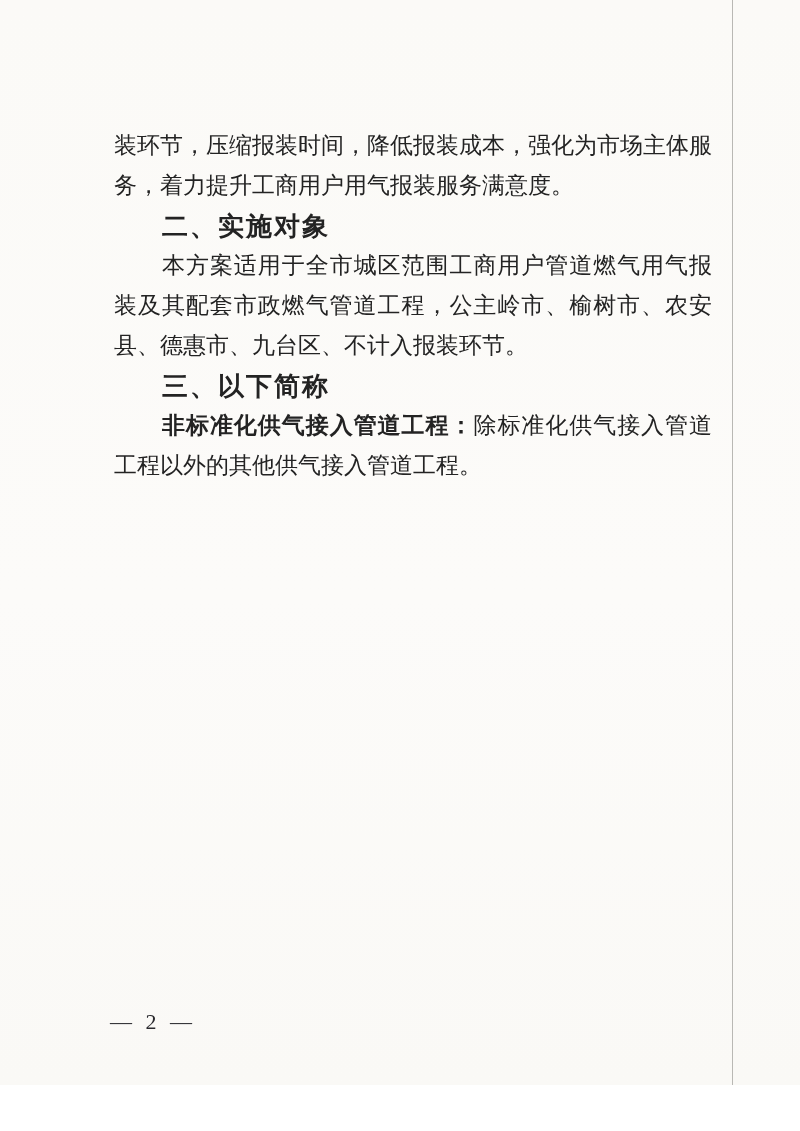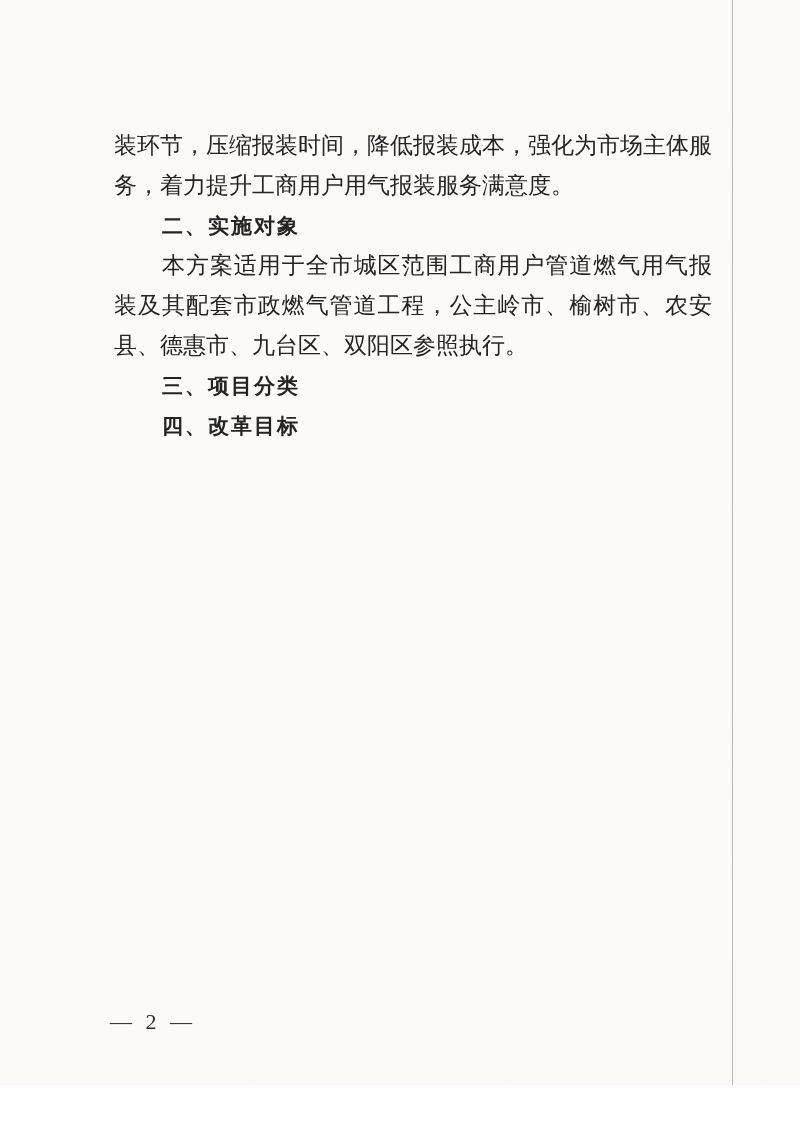--- a/index.html
+++ b/index.html
@@ -38,21 +38,21 @@
     line-height: 40px;
     text-align: justify;
     text-align-last: left;
     text-justify: inter-character;
   }
   p.body.indent {
     text-indent: 48px;
   }
   p.heading {
     margin: 0;
-    font-size: 21px;
+    font-size: 26px;
     line-height: 40px;
     font-weight: bold;
     text-indent: 48px;
     font-family: "Liberation Sans", "DejaVu Sans", sans-serif;
     letter-spacing: 2px;
   }
   .lead-text {
     font-weight: bold;
   }
   .page-number {
@@ -71,28 +71,28 @@
 <div class="page">
 
   <div class="scan-seam"></div>
 
   <div class="content">
 
     <p class="body">装环节，压缩报装时间，降低报装成本，强化为市场主体服务，着力提升工商用户用气报装服务满意度。</p>
 
     <p class="heading">二、实施对象</p>
 
-    <p class="body indent">本方案适用于全市城区范围工商用户管道燃气用气报装及其配套市政燃气管道工程，公主岭市、榆树市、农安县、德惠市、九台区、双阳区参照执行。</p>
+    <p class="body indent">本方案适用于全市城区范围工商用户管道燃气用气报装及其配套市政燃气管道工程，公主岭市、榆树市、农安县、德惠市、九台区、不计入报装环节。</p>
 
 
-    <p class="heading">三、项目分类</p>
+    <p class="heading">三、以下简称</p>
 
 
+    <p class="body indent"><span class="lead-text">非标准化供气接入管道工程：</span><span>除标准化供气接入管道工程以外的其他供气接入管道工程。</span></p>
 
 
-    <p class="heading">四、改革目标</p>
 
 
   </div>
 
   <div class="page-number">— 2 —</div>
 
 </div>
 
 </body></html>

